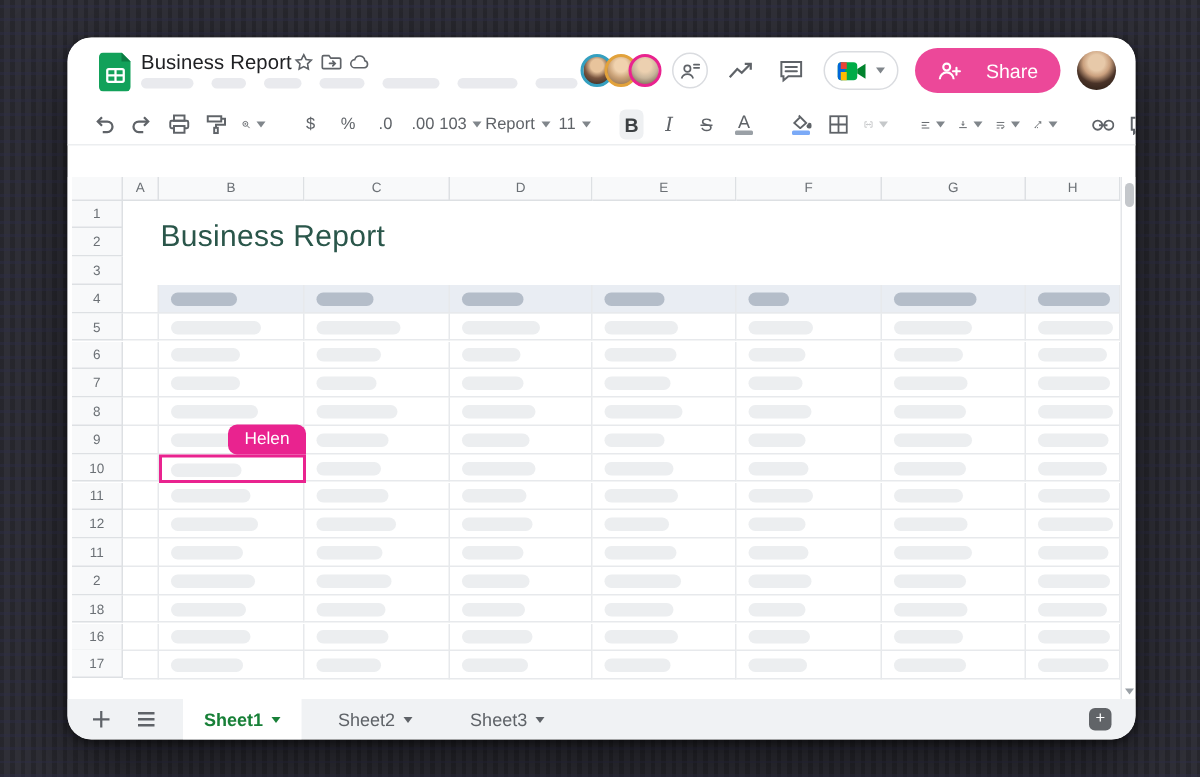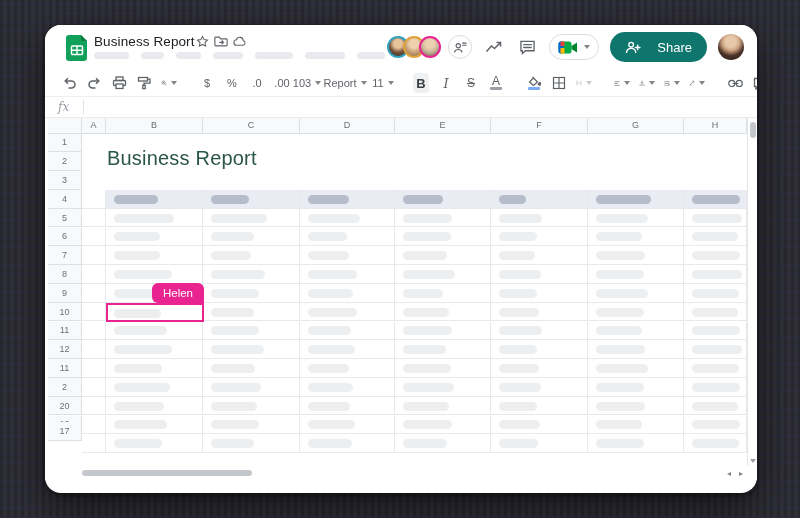--- a/index.html
+++ b/index.html
@@ -28,21 +28,21 @@
   .hdr-right { position:absolute; right:13px; top:8px; height:28px; display:flex; align-items:center; gap:11px; }
   .avatar-stack { display:flex; }
   .collab { width:22px; height:22px; border-radius:50%; border-width:2px; border-style:solid; margin-left:-6px; background:#d9b08c; }
   .collab:first-child { margin-left:0; }
   .face1 { background:radial-gradient(circle at 50% 32%, #e8c49c 28%, #7a5640 55%, #2e2320 95%); }
   .face2 { background:radial-gradient(circle at 50% 32%, #f0d2ae 28%, #caa278 55%, #8a6a4c 95%); }
   .face3 { background:radial-gradient(circle at 50% 32%, #ecd0b0 28%, #c7b49a 55%, #6e5d4a 95%); }
   .presence { width:24px; height:24px; border-radius:50%; border:1px solid #dadce0; background:#fff; display:flex; align-items:center; justify-content:center; color:#5f6368; margin-left:-4px; }
   .iconbtn { width:22px; height:22px; display:flex; align-items:center; justify-content:center; color:#5f6368; }
   .meet-btn { height:26px; border:1px solid #dadce0; border-radius:14px; background:#fff; display:flex; align-items:center; gap:4px; padding:0 8px; }
-  .share-btn { height:30px; background:#0f766e; color:#fff; border:none; border-radius:16px; display:flex; align-items:center; gap:16px; padding:0 15px; font-size:13px; font-weight:500; font-family:inherit; }
+  .share-btn { height:30px; background:#ec4899; color:#fff; border:none; border-radius:16px; display:flex; align-items:center; gap:16px; padding:0 15px; font-size:13px; font-weight:500; font-family:inherit; }
   .profile-avatar { width:26px; height:26px; border-radius:50%; background:radial-gradient(circle at 50% 30%, #e7c9a9 24%, #caa07e 40%, #4a3328 62%, #241a12 100%); }
   
   .toolbar { position:absolute; left:0; top:45px; width:100%; height:27px; background:#fff; display:flex; align-items:center; padding-left:16px; gap:9px; color:#5f6368; border-bottom:1px solid #eceef0; }
   .tb { display:flex; align-items:center; justify-content:center; min-width:16px; height:20px; font-size:11px; color:#5f6368; gap:2px; }
   .tb svg { display:block; }
   .tb-sep { width:1px; height:16px; background:#dadce0; margin:0 2px; }
   .tb-caret { width:0; height:0; border-left:3.5px solid transparent; border-right:3.5px solid transparent; border-top:4px solid #80868b; margin-left:2px; }
   .tb-text { font-size:11px; }
   .tb-bold { font-weight:bold; font-size:13px; color:#3c4043; background:#eef0f2; border-radius:4px; padding:1px 5px; }
   .tb-italic { font-style:italic; font-family:"DejaVu Serif",serif; font-size:13px; }
@@ -301,25 +301,20 @@
       </span>
     <span class="tb">
         <svg width="14" height="13" viewBox="0 0 14 13" fill="none" stroke="#5f6368" stroke-width="1.3">
           <path d="M1.5 1.5 h11 v8 h-6.5 l-3 2.5 v-2.5 h-1.5 z"></path>
           <path d="M7 3.6 v3.8 M5.1 5.5 h3.8"></path>
         </svg>
       </span>
 
   </div>
 
-  <div class="fxbar">
-    <span class="fx-label">fx</span>
-    <span class="fx-sep"></span>
-    <input class="fx-input" value="" style="">
-  </div>
 
   <div class="gridwrap" id="grid">
       <div class="cell cornerbox" style="left: 3px; top: 0px; width: 34px; height: 15.5px;"></div>
       <div class="cell colhdr" style="left: 37px; top: 0px; width: 24px; height: 15.5px;">A</div>
       <div class="cell colhdr" style="left: 61px; top: 0px; width: 97px; height: 15.5px;">B</div>
       <div class="cell colhdr" style="left: 158px; top: 0px; width: 97px; height: 15.5px;">C</div>
       <div class="cell colhdr" style="left: 255px; top: 0px; width: 95px; height: 15.5px;">D</div>
       <div class="cell colhdr" style="left: 350px; top: 0px; width: 96px; height: 15.5px;">E</div>
       <div class="cell colhdr" style="left: 446px; top: 0px; width: 97px; height: 15.5px;">F</div>
       <div class="cell colhdr" style="left: 543px; top: 0px; width: 96px; height: 15.5px;">G</div>
@@ -598,21 +593,21 @@
       </div>
       <div class="cell bodycell gridline" style="left: 446px; top: 259.9px; width: 97px; height: 18.8px; position: absolute;">
         <div class="pill" style="left: 8px; top: 4.9px; width: 44%; background: rgb(236, 238, 240); position: absolute;"></div>
       </div>
       <div class="cell bodycell gridline" style="left: 543px; top: 259.9px; width: 96px; height: 18.8px; position: absolute;">
         <div class="pill" style="left: 8px; top: 4.9px; width: 50%; background: rgb(236, 238, 240); position: absolute;"></div>
       </div>
       <div class="cell bodycell gridline" style="left: 639px; top: 259.9px; width: 63px; height: 18.8px; position: absolute;">
         <div class="pill" style="left: 8px; top: 4.9px; width: 78%; background: rgb(236, 238, 240); position: absolute;"></div>
       </div>
-      <div class="cell rowhdr" style="left: 3px; top: 278.7px; width: 34px; height: 18.8px;">20</div>
+      <div class="cell rowhdr" style="left: 3px; top: 278.7px; width: 34px; height: 18.8px;">18</div>
       <div class="cell bodycell gridline" style="left: 37px; top: 278.7px; width: 24px; height: 18.8px;"></div>
       <div class="cell bodycell gridline" style="left: 61px; top: 278.7px; width: 97px; height: 18.8px; position: absolute;">
         <div class="pill" style="left: 8px; top: 4.9px; width: 52%; background: rgb(236, 238, 240); position: absolute;"></div>
       </div>
       <div class="cell bodycell gridline" style="left: 158px; top: 278.7px; width: 97px; height: 18.8px; position: absolute;">
         <div class="pill" style="left: 8px; top: 4.9px; width: 48%; background: rgb(236, 238, 240); position: absolute;"></div>
       </div>
       <div class="cell bodycell gridline" style="left: 255px; top: 278.7px; width: 95px; height: 18.8px; position: absolute;">
         <div class="pill" style="left: 8px; top: 4.9px; width: 45%; background: rgb(236, 238, 240); position: absolute;"></div>
       </div>
@@ -644,21 +639,21 @@
       </div>
       <div class="cell bodycell gridline" style="left: 446px; top: 297.5px; width: 97px; height: 18.8px; position: absolute;">
         <div class="pill" style="left: 8px; top: 4.9px; width: 43%; background: rgb(236, 238, 240); position: absolute;"></div>
       </div>
       <div class="cell bodycell gridline" style="left: 543px; top: 297.5px; width: 96px; height: 18.8px; position: absolute;">
         <div class="pill" style="left: 8px; top: 4.9px; width: 48%; background: rgb(236, 238, 240); position: absolute;"></div>
       </div>
       <div class="cell bodycell gridline" style="left: 639px; top: 297.5px; width: 63px; height: 18.8px; position: absolute;">
         <div class="pill" style="left: 8px; top: 4.9px; width: 78%; background: rgb(236, 238, 240); position: absolute;"></div>
       </div>
-      <div class="cell rowhdr" style="left: 3px; top: 304px; width: 34px; height: 18.8px;">17</div>
+      <div class="cell rowhdr" style="left: 3px; top: 315px; width: 34px; height: 18.8px;">17</div>
       <div class="cell bodycell gridline" style="left: 37px; top: 316.3px; width: 24px; height: 18.8px;"></div>
       <div class="cell bodycell gridline" style="left: 61px; top: 316.3px; width: 97px; height: 18.8px; position: absolute;">
         <div class="pill" style="left: 8px; top: 4.9px; width: 50%; background: rgb(236, 238, 240); position: absolute;"></div>
       </div>
       <div class="cell bodycell gridline" style="left: 158px; top: 316.3px; width: 97px; height: 18.8px; position: absolute;">
         <div class="pill" style="left: 8px; top: 4.9px; width: 45%; background: rgb(236, 238, 240); position: absolute;"></div>
       </div>
       <div class="cell bodycell gridline" style="left: 255px; top: 316.3px; width: 95px; height: 18.8px; position: absolute;">
         <div class="pill" style="left: 8px; top: 4.9px; width: 47%; background: rgb(236, 238, 240); position: absolute;"></div>
       </div>
@@ -687,14 +682,41 @@
   </div>
 
   <div class="hscrollzone">
     <div class="hthumb"></div>
     <div class="harrows">
       <span>◂</span>
       <span>▸</span>
     </div>
   </div>
 
+  <div class="tabbar">
+    <div class="tab-plus">
+      <svg width="13" height="13" viewBox="0 0 13 13" stroke="#5f6368" stroke-width="1.5">
+          <path d="M6.5 1 v11 M1 6.5 h11"></path>
+        </svg>
+    </div>
+    <div class="tab-menu">
+      <svg width="13" height="11" viewBox="0 0 13 11" stroke="#5f6368" stroke-width="1.6">
+          <path d="M1 1.5 h11 M1 5.5 h11 M1 9.5 h11"></path>
+        </svg>
+    </div>
+    <div id="tabs" style="display: flex;">
+        <div class="sheettab active">
+          <span>Sheet1</span>
+          <span class="tab-caret"></span>
+        </div>
+        <div class="sheettab">
+          <span>Sheet2</span>
+          <span class="tab-caret"></span>
+        </div>
+        <div class="sheettab">
+          <span>Sheet3</span>
+          <span class="tab-caret"></span>
+        </div>
+      </div>
+    <div class="explore-btn">+</div>
+  </div>
 
 </div>
 
 </body></html>

